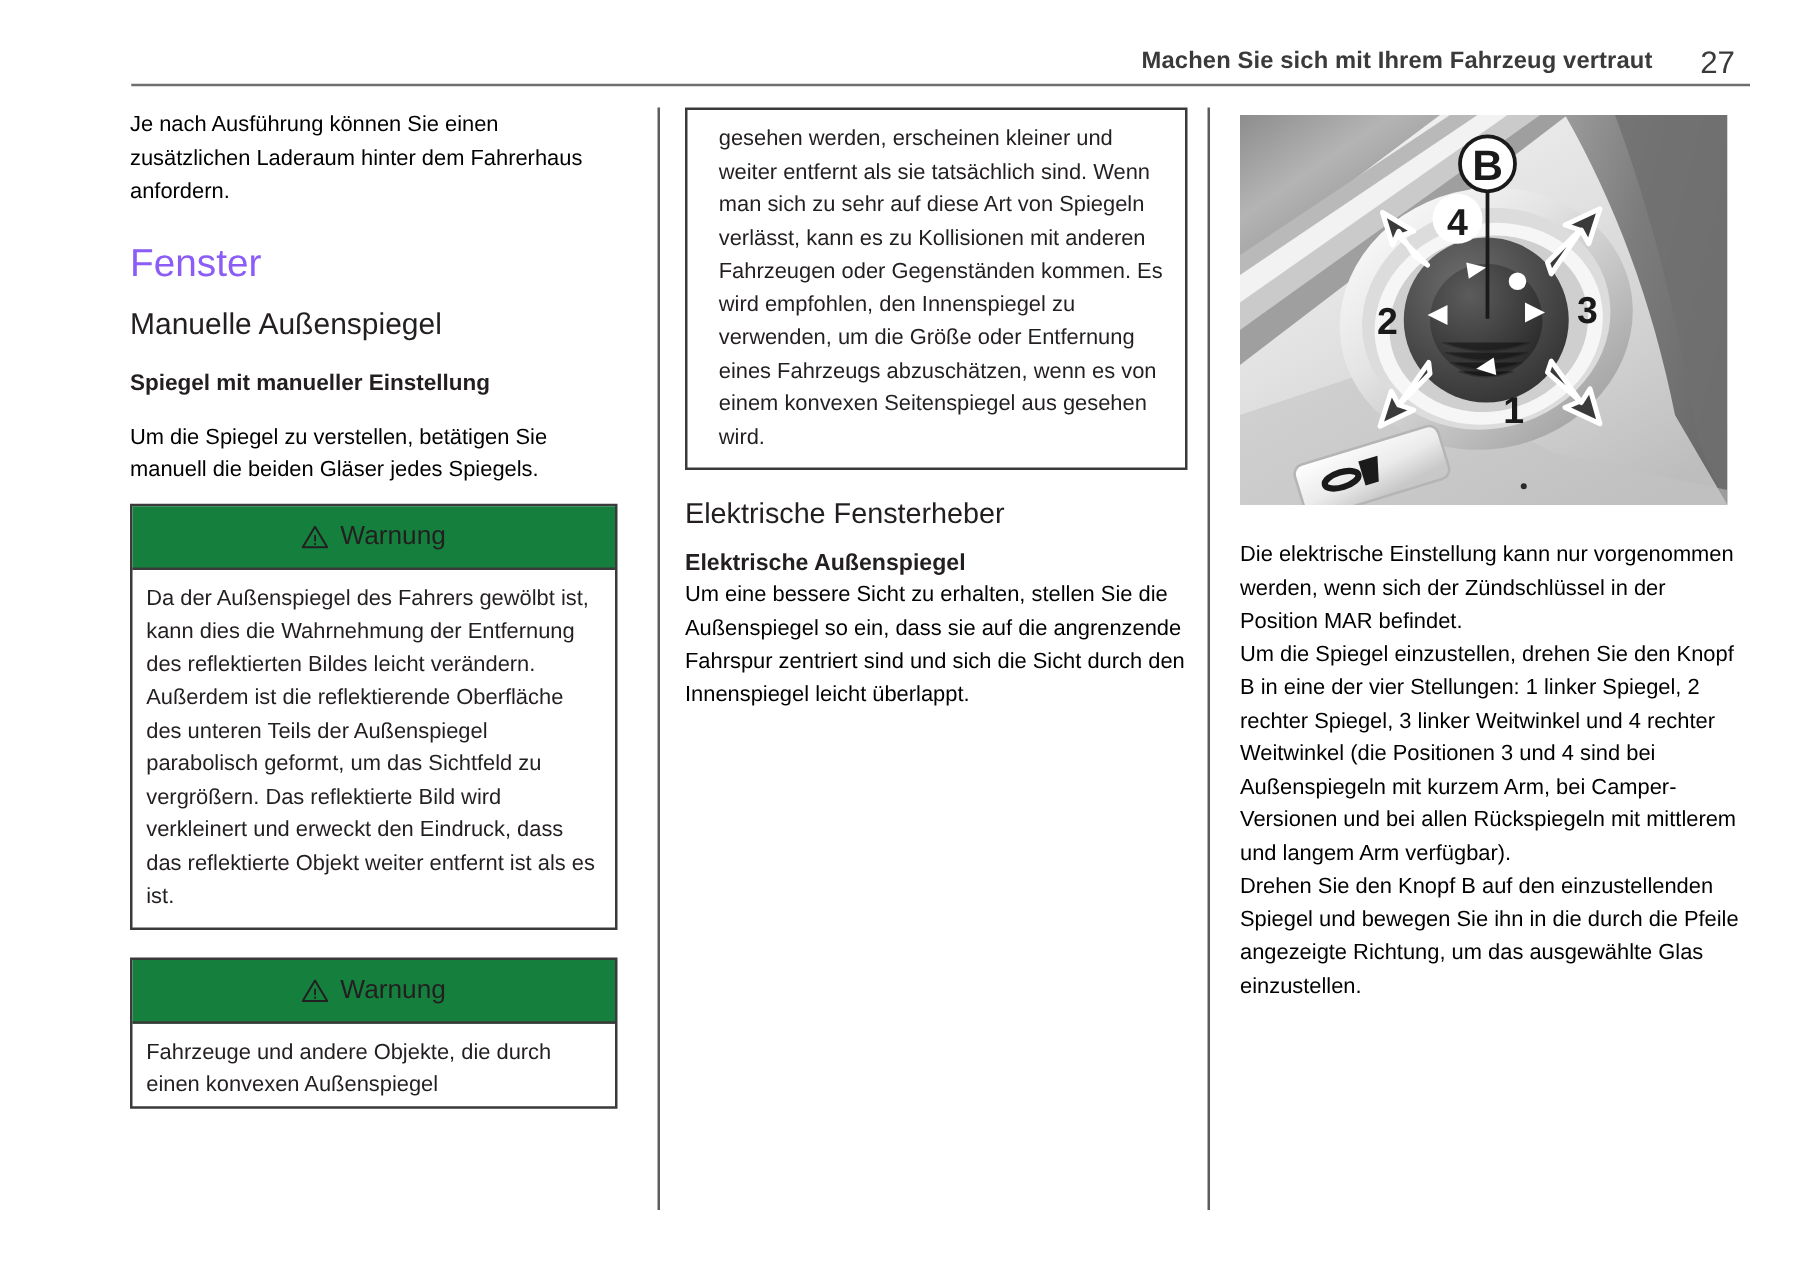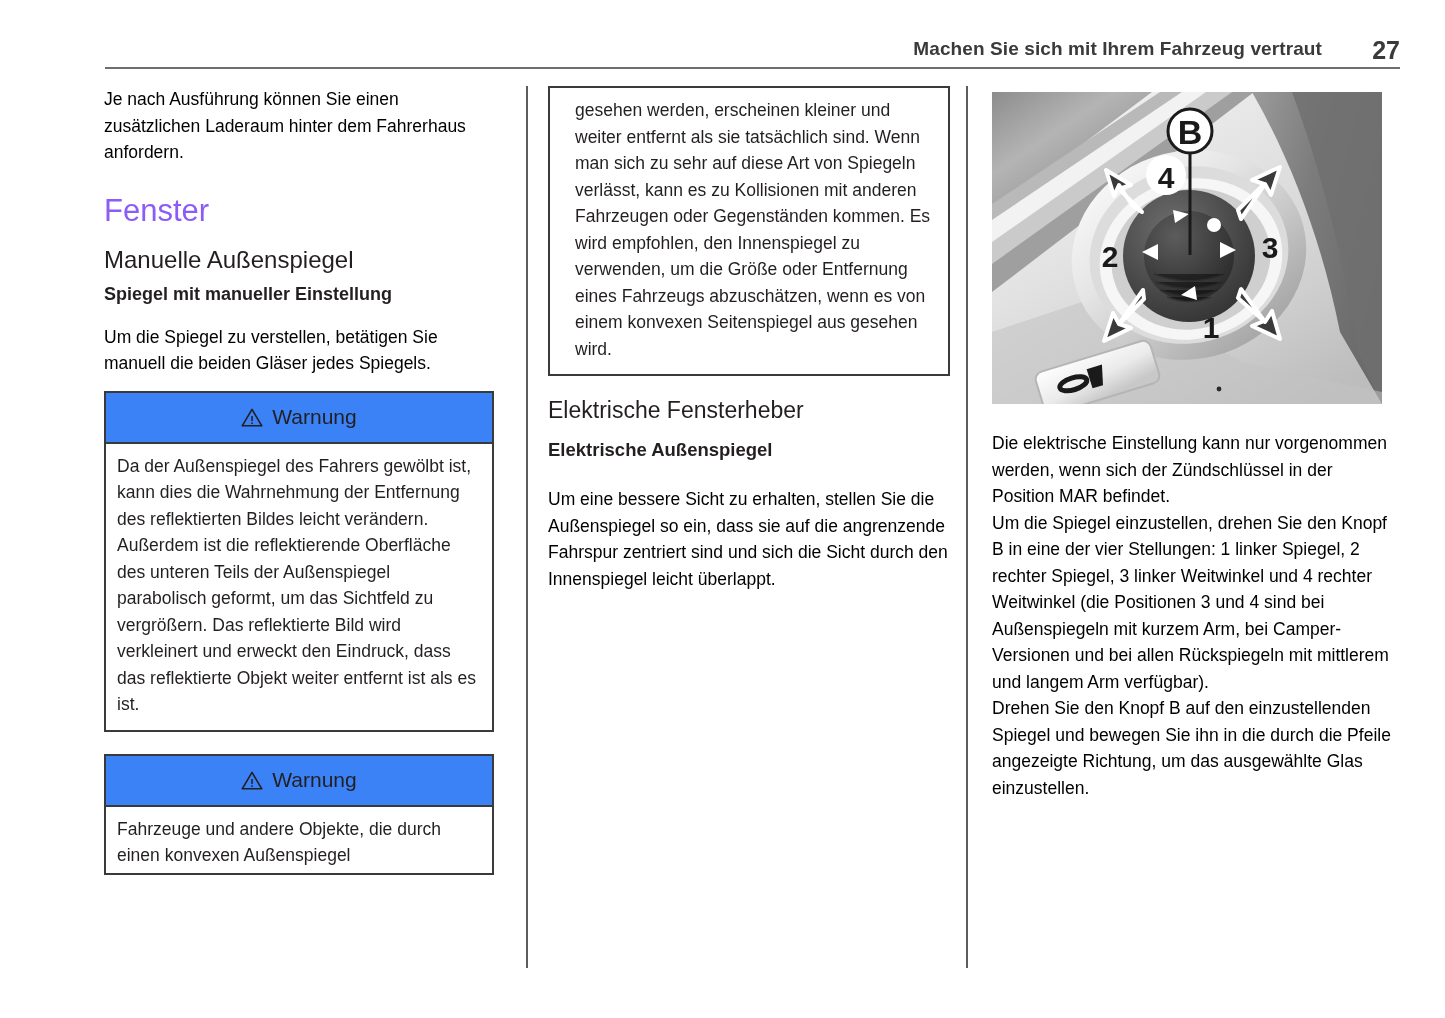--- a/index.html
+++ b/index.html
@@ -29,24 +29,24 @@
     right: 78px;
     top: 0;
     font-size: 19px;
     font-weight: bold;
     color: #3a3a3a;
     white-space: nowrap;
     letter-spacing: 0.1px;
   }
   .header-pagenum {
     position: absolute;
-    right: 0;
+    right: 12px;
     top: -2px;
     font-size: 25px;
-    font-weight: bold;
+    font-weight: normal;
     color: #3a3a3a;
   }
   .header-rule {
     position: absolute;
     left: 105px;
     top: 67px;
     width: 1295px;
     height: 2px;
     background: #6e6e6e;
   }
@@ -81,60 +81,60 @@
     font-size: 31px;
     font-weight: normal;
     color: #8b5cf6;
     margin: 28px 0 18px 0;
     line-height: 34px;
   }
   .h2 {
     font-size: 24px;
     font-weight: normal;
     color: #231f20;
-    margin: 0 0 8px 0;
+    margin: 0 0 20px 0;
     line-height: 28px;
   }
   .h2b {
     font-size: 23px;
     font-weight: normal;
     color: #231f20;
     margin: 12px 0 14px 0;
     line-height: 28px;
   }
   .h3 {
     font-size: 18px;
     font-weight: bold;
     color: #231f20;
     margin: 0 0 18px 0;
     line-height: 24px;
   }
   .h3b {
     font-size: 18.5px;
     font-weight: bold;
     color: #231f20;
-    margin: 0 0 24px 0;
+    margin: 0 0 0 0;
     line-height: 24px;
   }
   .caption-label {
     font-size: 17.5px;
     color: #231f20;
     line-height: 24px;
     margin: 0 0 12px 0;
   }
 
   
   .warnbox {
     border: 2px solid #3a3a3a;
     margin: 0 0 22px 0;
     background: #ffffff;
     box-sizing: border-box;
   }
   .warnbox-head {
-    background: #3b82f6;
+    background: #15803d;
     border-bottom: 2px solid #3a3a3a;
     text-align: center;
     padding: 12px 0 13px 0;
     font-size: 21px;
     color: #231f20;
     display: flex;
     align-items: center;
     justify-content: center;
     gap: 9px;
   }

